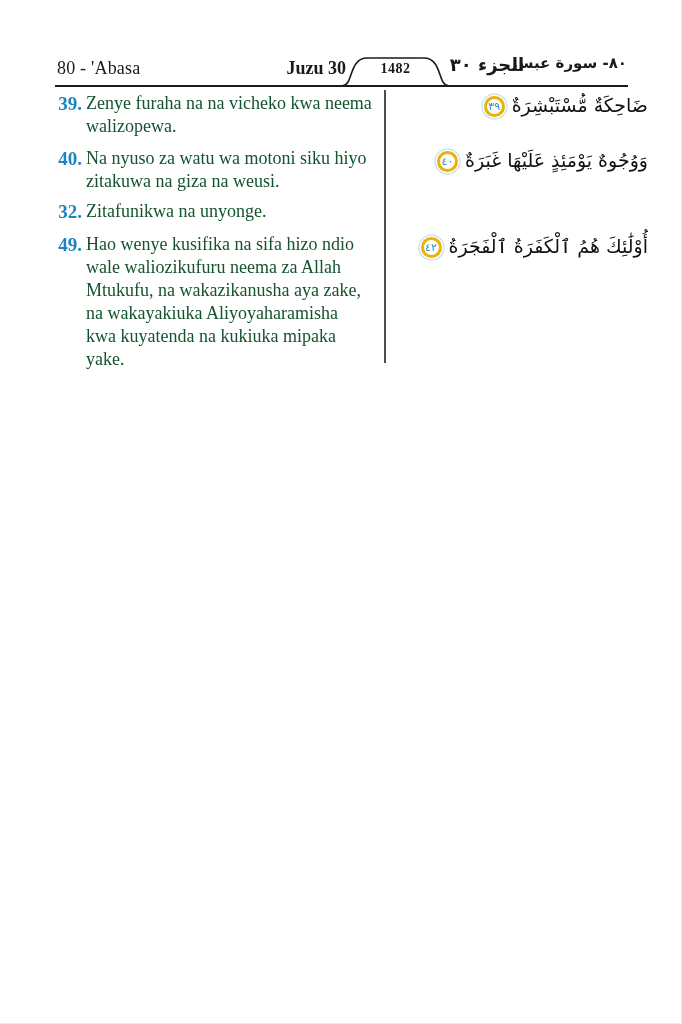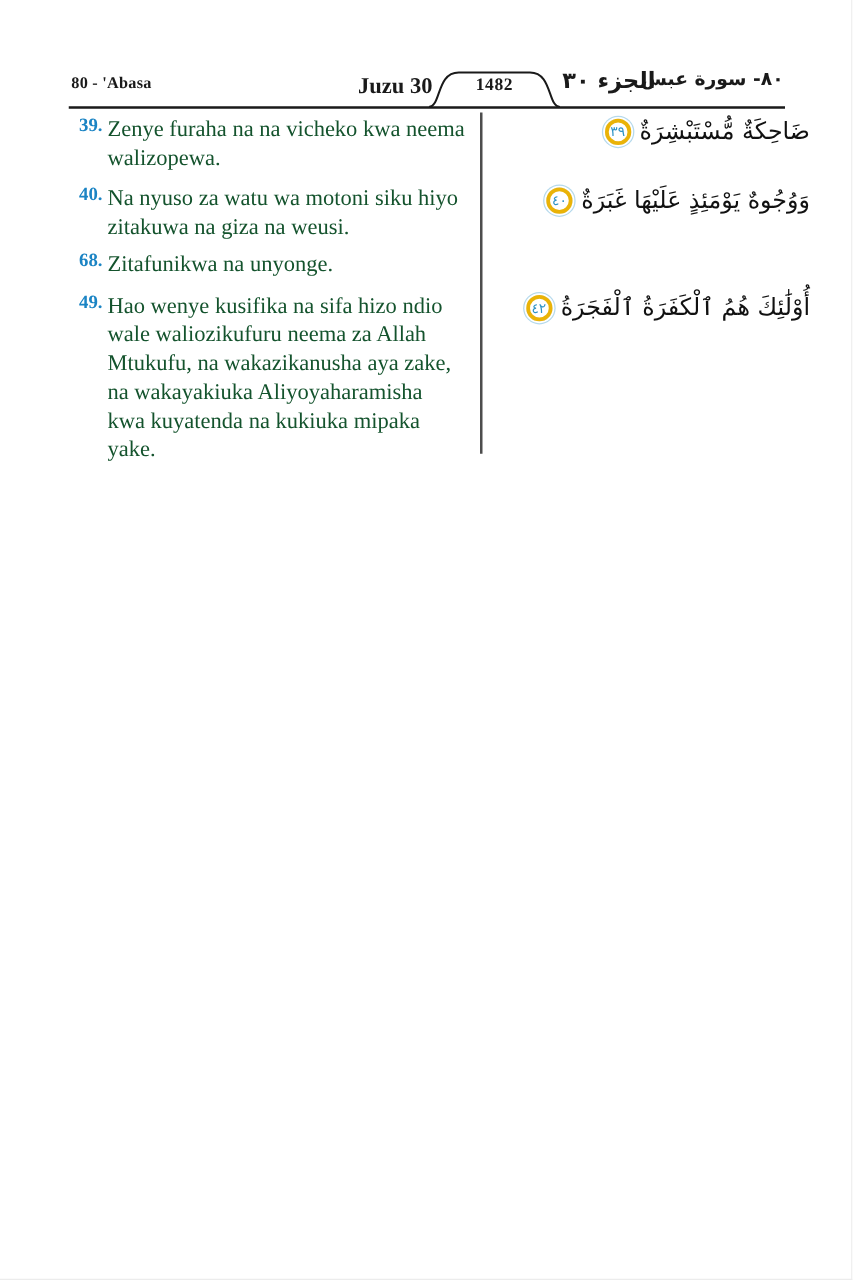--- a/index.html
+++ b/index.html
@@ -12,21 +12,21 @@
     color:#1a1a1a;
     overflow:hidden;
     border-right:1px solid #ececec;
     border-bottom:1px solid #ececec;
   }
 
   
   .header { position:absolute; top:0; left:0; width:100%; height:90px; }
   .hdr-title {
     position:absolute; left:57px; top:58px;
-    font-size:13px; font-weight:bold; letter-spacing:0.2px;
+    font-size:18px; font-weight:normal; letter-spacing:0.2px;
   }
   .hdr-juzu {
     position:absolute; left:278px; top:58px; width:68px;
     font-size:18px; font-weight:bold; text-align:right;
   }
   .hdr-tab { position:absolute; left:343px; top:55px; width:105px; height:31px; }
   .hdr-tab svg { position:absolute; left:0; top:0; }
   .hdr-page-number {
     position:absolute; left:0; top:6px; width:105px;
     text-align:center; font-size:14px; font-weight:bold; letter-spacing:0.5px;
@@ -57,21 +57,21 @@
   
   .verse-row { position:absolute; left:55px; width:593px; display:flex; align-items:flex-start; }
   .verse-row.v39 { top:92px; }
   .verse-row.v40 { top:147px; }
   .verse-row.v41 { top:200px; }
   .verse-row.v42 { top:233px; }
 
   .v-left { width:317px; display:flex; align-items:flex-start; }
   .v-num {
     width:27px; flex:0 0 27px; text-align:right;
-    font-weight:bold; font-size:15px; color:#1b84c4; padding-top:1px;
+    font-weight:bold; font-size:19px; color:#1b84c4; padding-top:1px;
   }
   .v-sw {
     width:286px; margin-left:4px;
     font-size:18px; line-height:23px; color:#14532d;
   }
   .v-right {
     flex:1; direction:rtl; text-align:right; padding-top:0px;
     font-family:"DejaVu Sans", sans-serif;
     font-size:19px; line-height:27px; color:#111111;
   }
@@ -119,21 +119,21 @@
   <div class="verse-row v40">
     <div class="v-left">
       <div class="v-num">40.</div>
       <div class="v-sw">Na nyuso za watu wa motoni siku hiyo zitakuwa na giza na weusi.</div>
     </div>
     <div class="v-right"><span>وَوُجُوهٌ يَوْمَئِذٍ عَلَيْهَا غَبَرَةٌ</span><span class="ayah-marker">٤٠</span></div>
   </div>
 
   <div class="verse-row v41">
     <div class="v-left">
-      <div class="v-num">68.</div>
+      <div class="v-num">32.</div>
       <div class="v-sw">Zitafunikwa na unyonge.</div>
     </div>
   </div>
 
   <div class="verse-row v42">
     <div class="v-left">
       <div class="v-num">49.</div>
       <div class="v-sw">Hao wenye kusifika na sifa hizo ndio wale waliozikufuru neema za Allah Mtukufu, na wakazikanusha aya zake, na wakayakiuka Aliyoyaharamisha kwa kuyatenda na kukiuka mipaka yake.</div>
     </div>
     <div class="v-right"><span>أُوْلَٰئِكَ هُمُ ٱلْكَفَرَةُ ٱلْفَجَرَةُ</span><span class="ayah-marker">٤٢</span></div>

